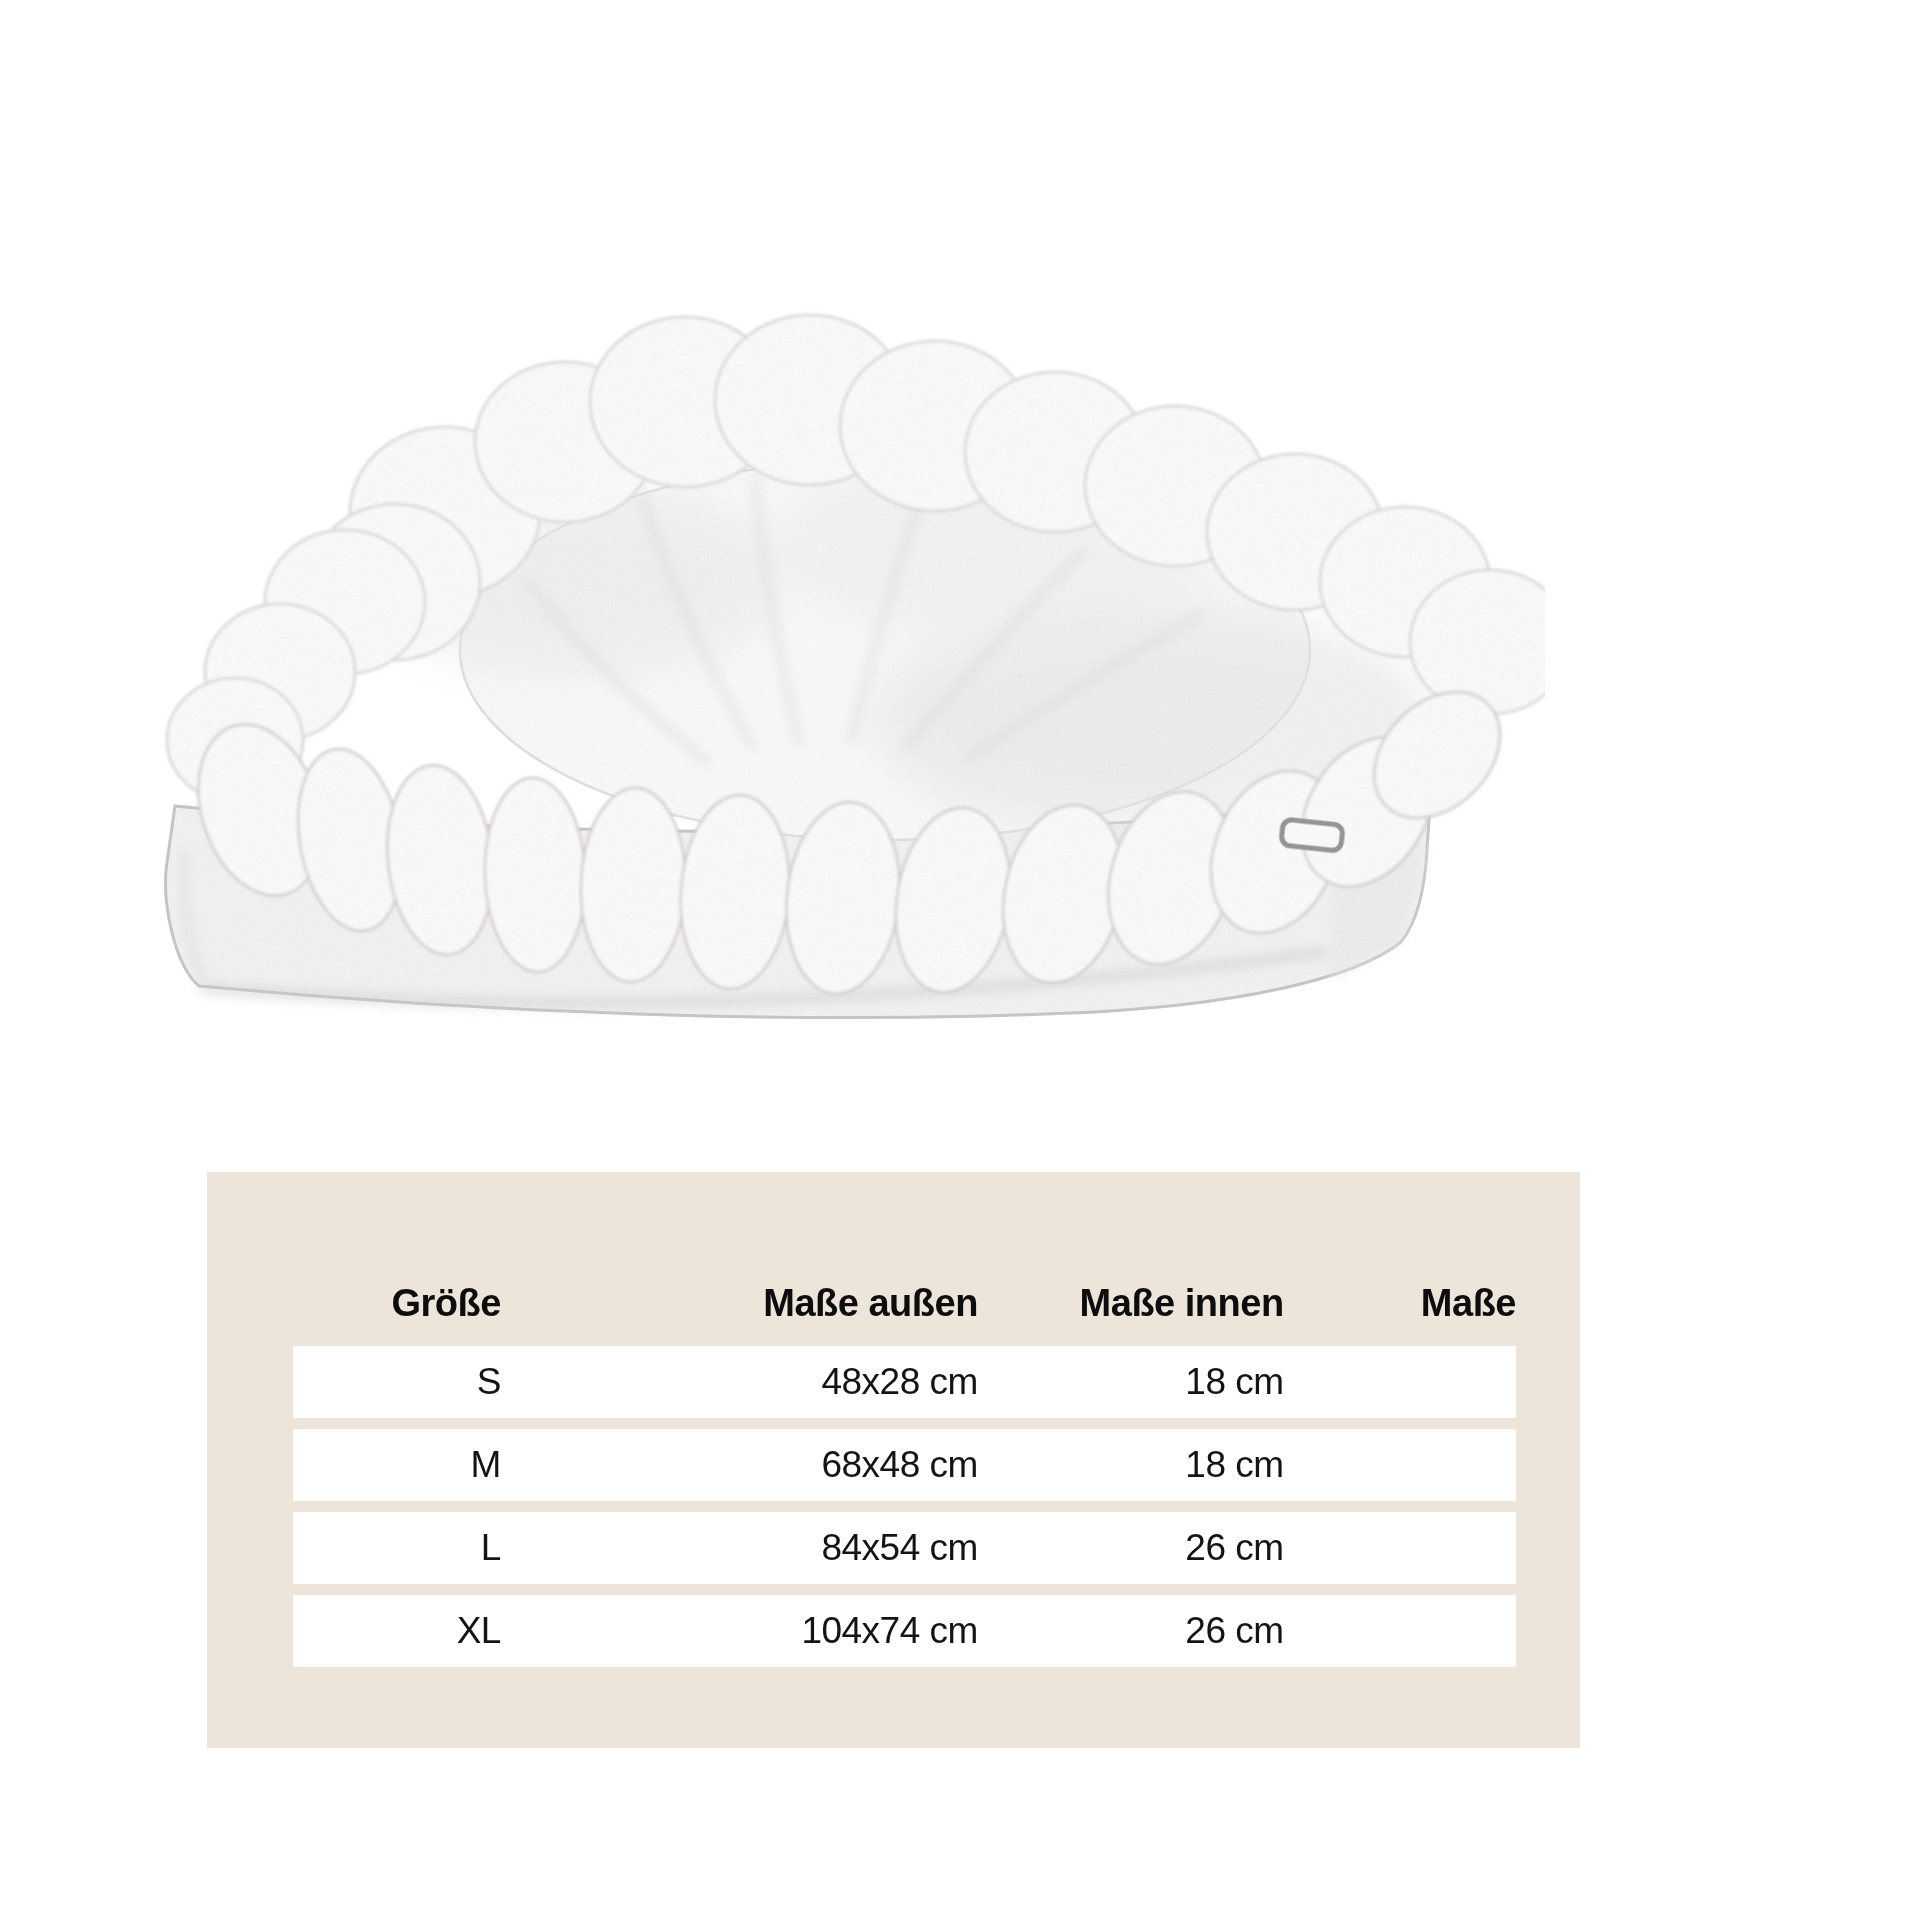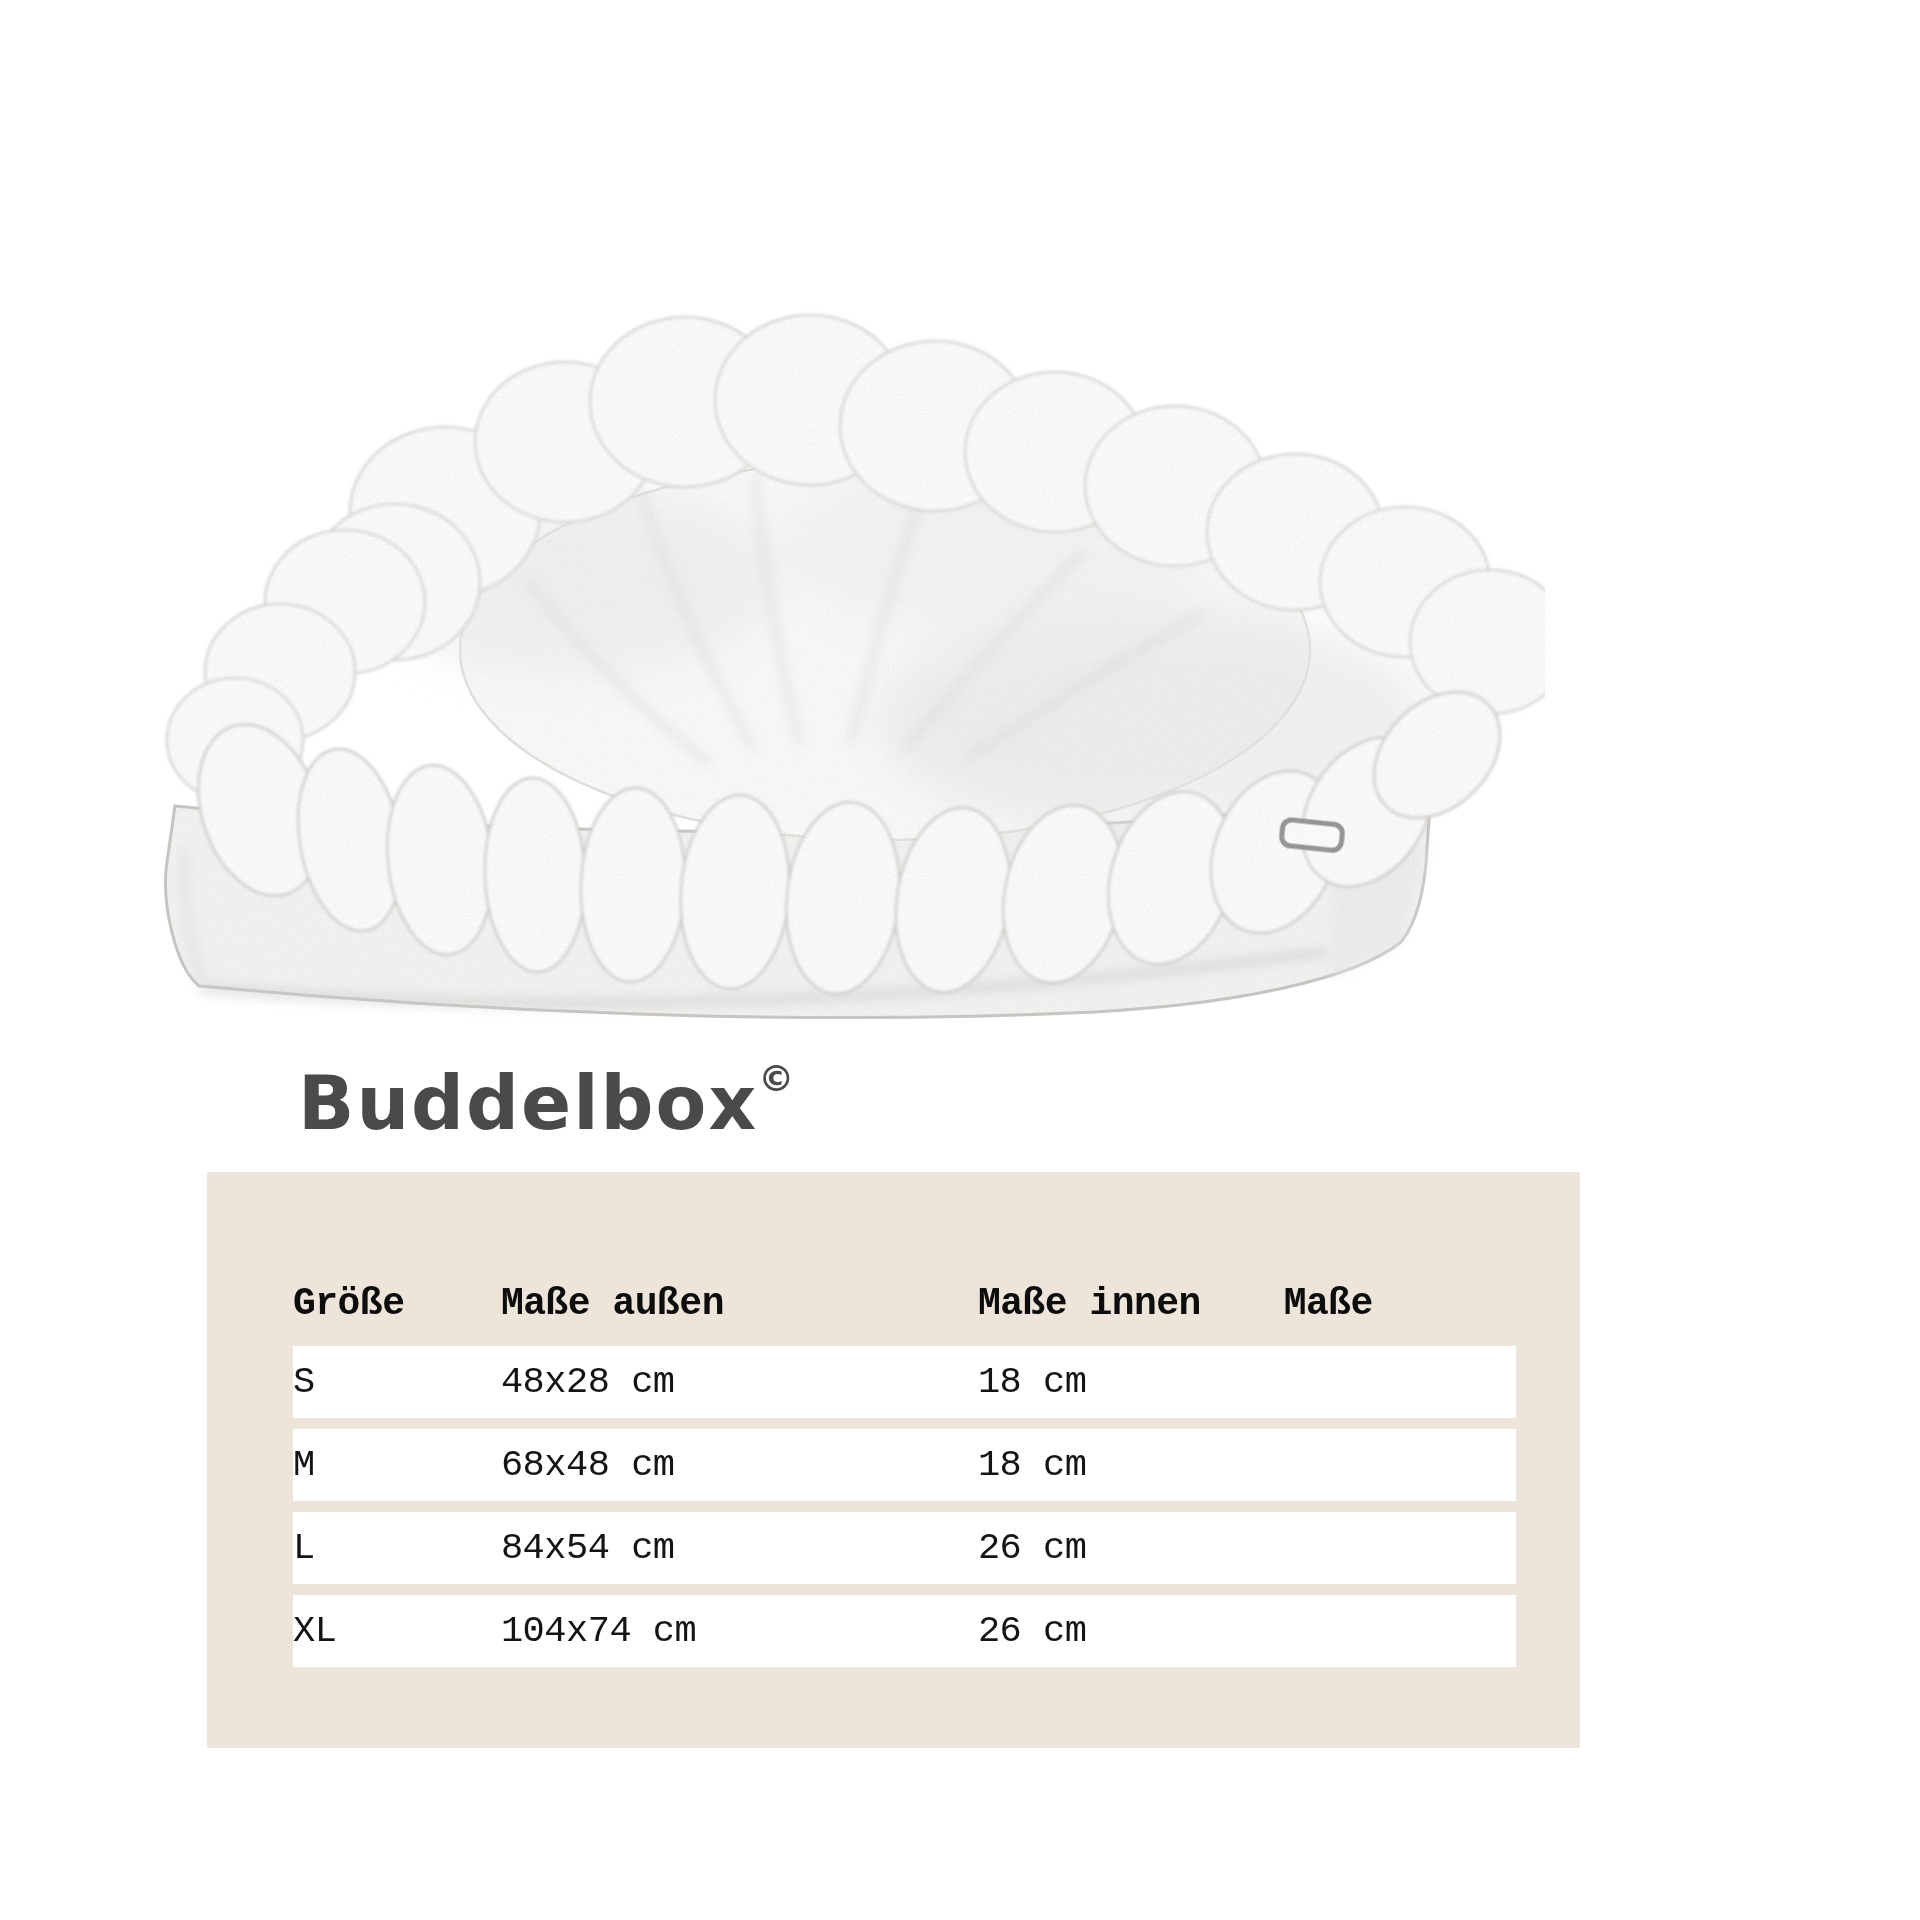--- a/index.html
+++ b/index.html
@@ -13,21 +13,21 @@
   
   .product-title{position:absolute;left:298px;top:1058px;height:90px;
                  font-family:cursive,"DejaVu Sans",sans-serif;
                  font-size:74px;font-weight:bold;color:#4a4a4a;letter-spacing:2px;
                  white-space:nowrap;}
   .product-title sup{font-size:36px;vertical-align:38px;font-weight:bold;letter-spacing:0;}
 
   
   .size-panel{position:absolute;left:207px;top:1172px;width:1373px;height:576px;}
   .table-grid{display:grid;grid-template-columns:17% 39% 25% 19%;align-items:center;}
-  .table-grid > div{text-align:left;font-family:Liberation Mono, monospace;}
+  .table-grid > div{text-align:right;}
 
   .size-header{position:absolute;left:86px;top:102px;width:1223px;height:58px;
                font-weight:bold;font-size:38px;letter-spacing:-0.5px;color:#0d0d0d;}
   .size-rows{position:absolute;left:86px;top:174px;width:1223px;
              display:flex;flex-direction:column;gap:11px;}
   .size-row{height:72px;background:#ffffff;font-size:37px;color:#141414;letter-spacing:-0.5px;}
 </style>
 </head>
 <body>
 
@@ -116,23 +116,20 @@
           <ellipse cx="1342" cy="505" rx="52" ry="72" transform="rotate(45 1342 505)"></ellipse>
         </g>
 
         <g transform="rotate(6 1216 585)">
           <rect x="1187" y="572" width="60" height="26" rx="9" fill="#ffffff" stroke="#8f8f8f" stroke-width="5"></rect>
         </g>
       </g>
     </svg>
   </div>
 
-  <div class="product-title">
-    <span>Buddelbox</span><sup>©</sup>
-  </div>
 
   <div class="size-panel" style="background:#EEE5DA;">
     <div class="size-header table-grid">
       <div>Größe</div>
       <div>Maße außen</div>
       <div>Maße innen</div>
       <div>Maße</div>
     </div>
 
     <div class="size-rows">

